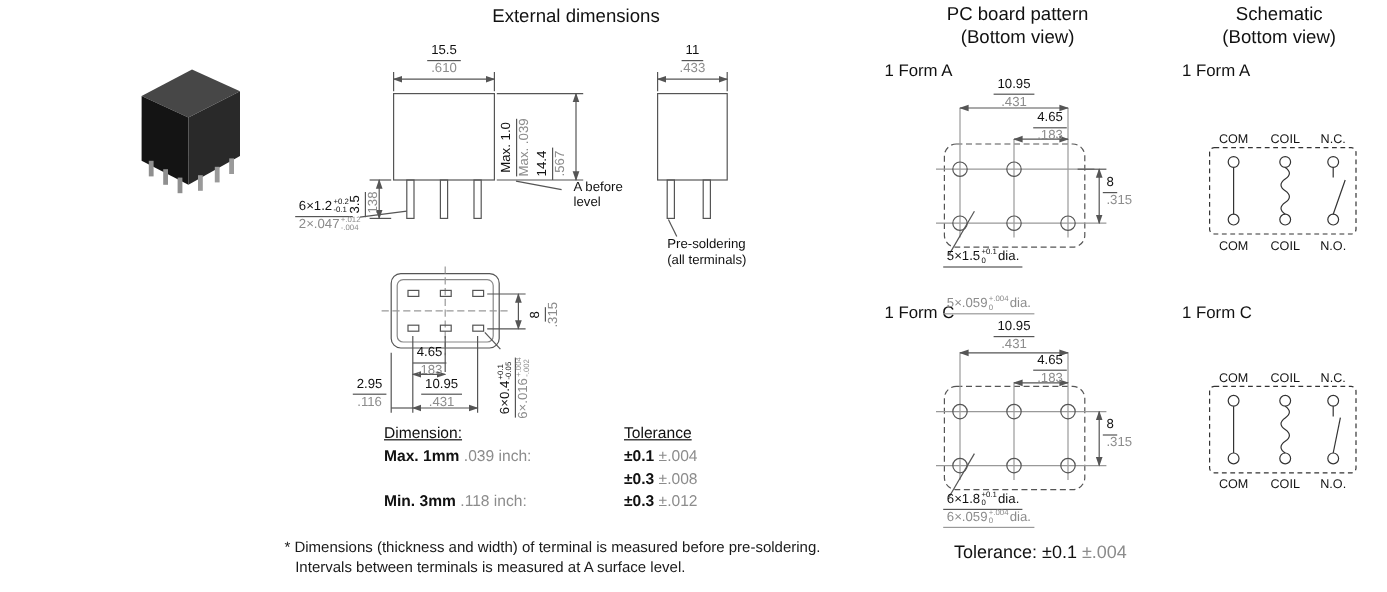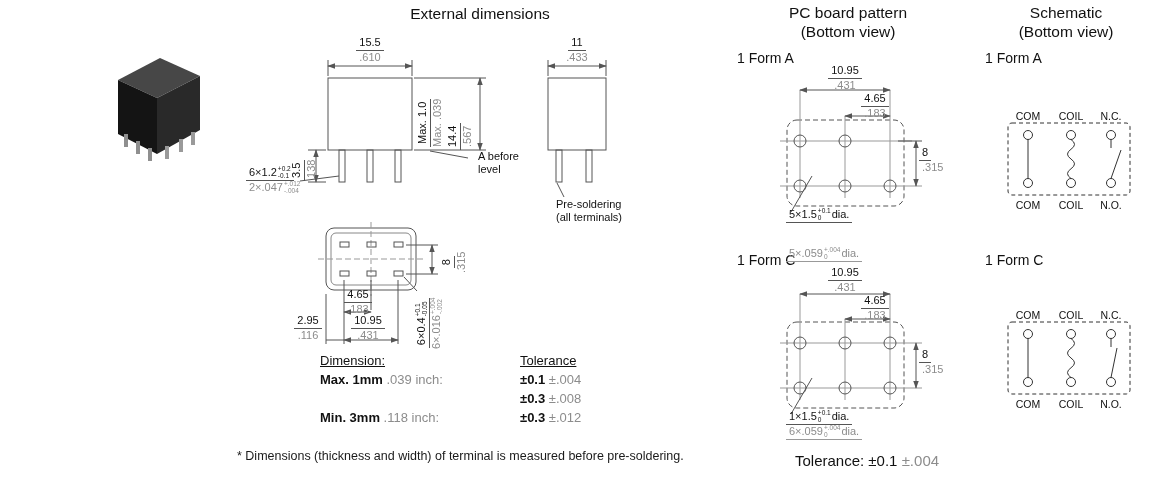--- a/index.html
+++ b/index.html
@@ -272,20 +272,21 @@
   <div class="tbl-cell" style="left:320px;top:410px;">
     <span class="mmt">Min. 3mm</span>
     <span class="int">.118 inch:</span>
   </div>
   <div class="tbl-cell" style="left:520px;top:410px;">
     <span class="mmt">±0.3</span>
     <span class="int">±.012</span>
   </div>
 
   <div class="foot" style="left:237px;top:449px;">* Dimensions (thickness and width) of terminal is measured before pre-soldering.</div>
+  <div class="foot" style="left:246px;top:466px;">Intervals between terminals is measured at A surface level.</div>
 
   <div class="formlbl" style="left:737px;top:50px;">1 Form A</div>
   <div class="formlbl" style="left:737px;top:252px;">1 Form C</div>
 
   <div class="dim" style="left:818px;top:64px;width:54px;">
     <span class="mm">10.95</span>
     <span class="in">.431</span>
   </div>
   <div class="dim" style="left:853px;top:92px;width:44px;">
     <span class="mm">4.65</span>
@@ -321,21 +322,21 @@
   <div class="dim" style="left:853px;top:294px;width:44px;">
     <span class="mm">4.65</span>
     <span class="in">.183</span>
   </div>
   <div class="dim left" style="left:919px;top:348px;">
     <span class="mm">8</span>
     <span class="in">.315</span>
   </div>
   <div class="dim left" style="left:786px;top:410px;">
     <span class="mm">
-      <span>1×1.5</span>
+      <span>6×1.8</span>
       <span class="tol">
         <span>+0.1</span>
         <span>0</span>
       </span>
       <span>dia.</span>
     </span>
     <span class="in u">
       <span>6×.059</span>
       <span class="tol">
         <span>+.004</span>

